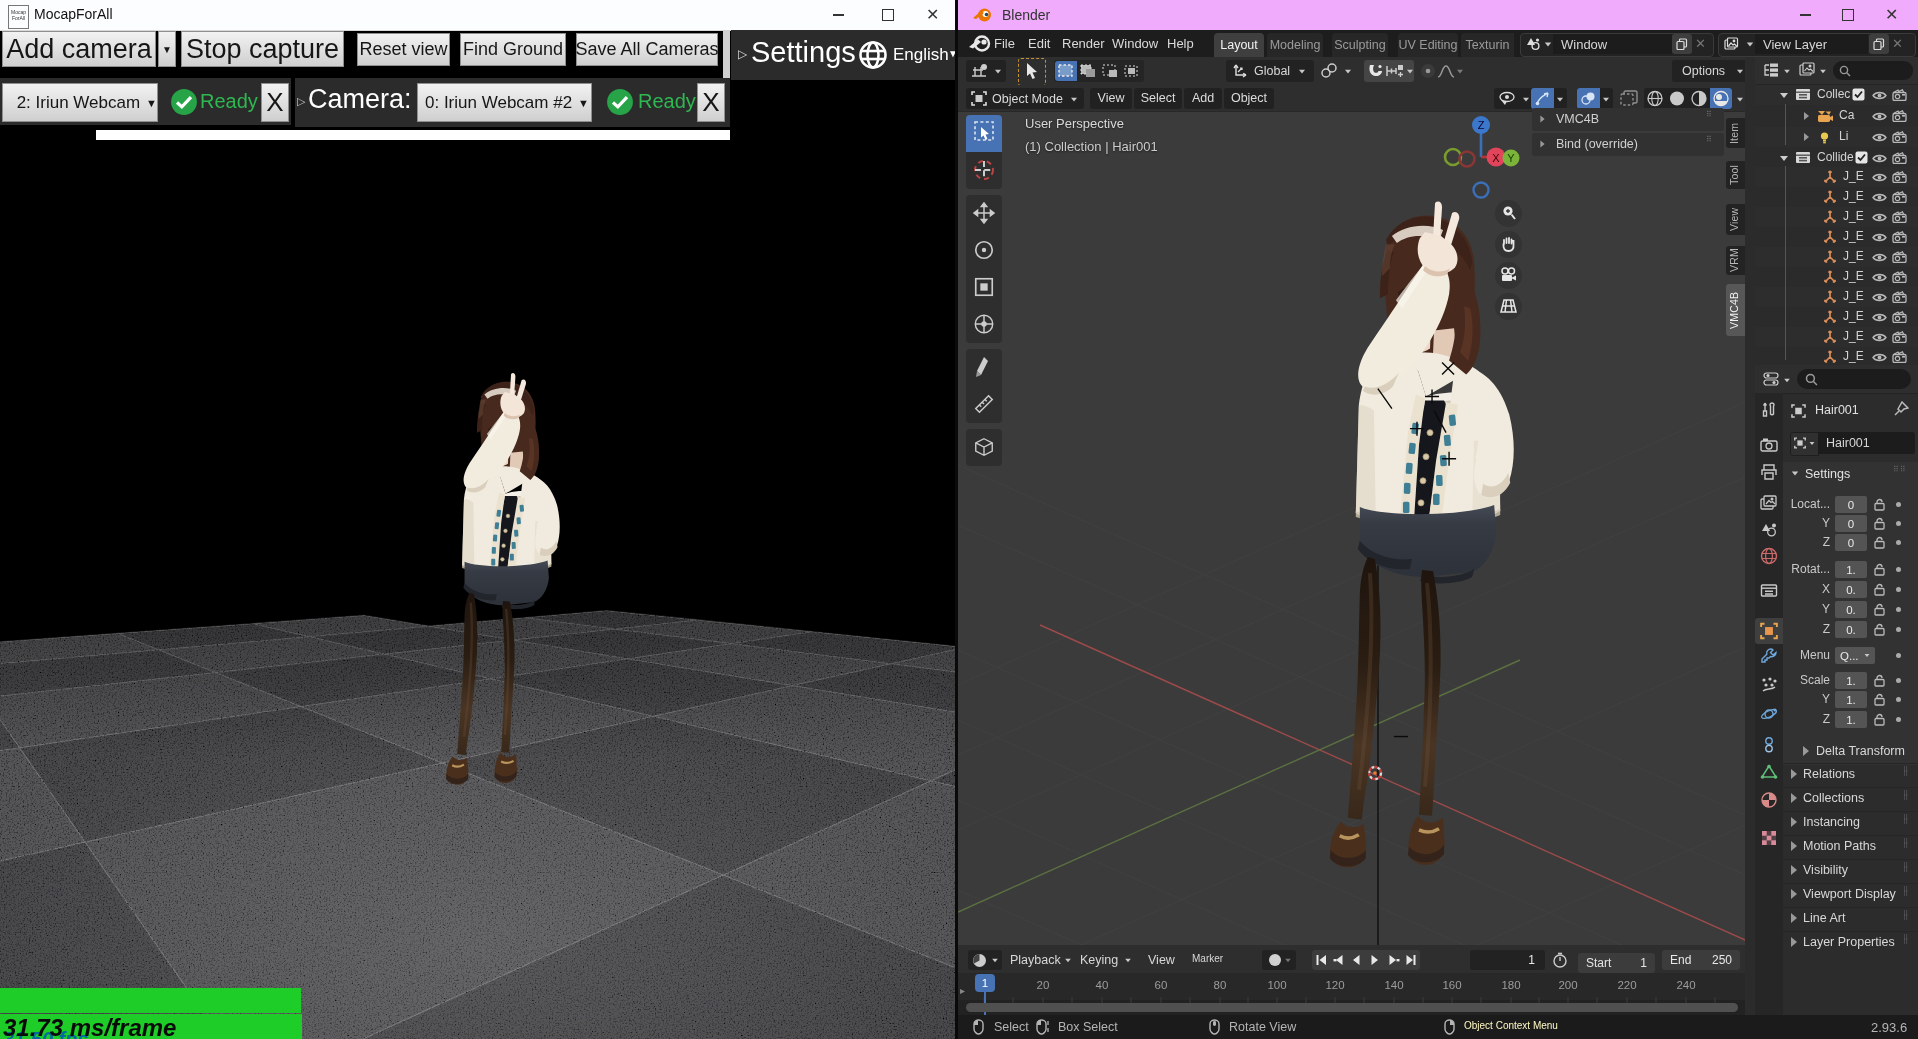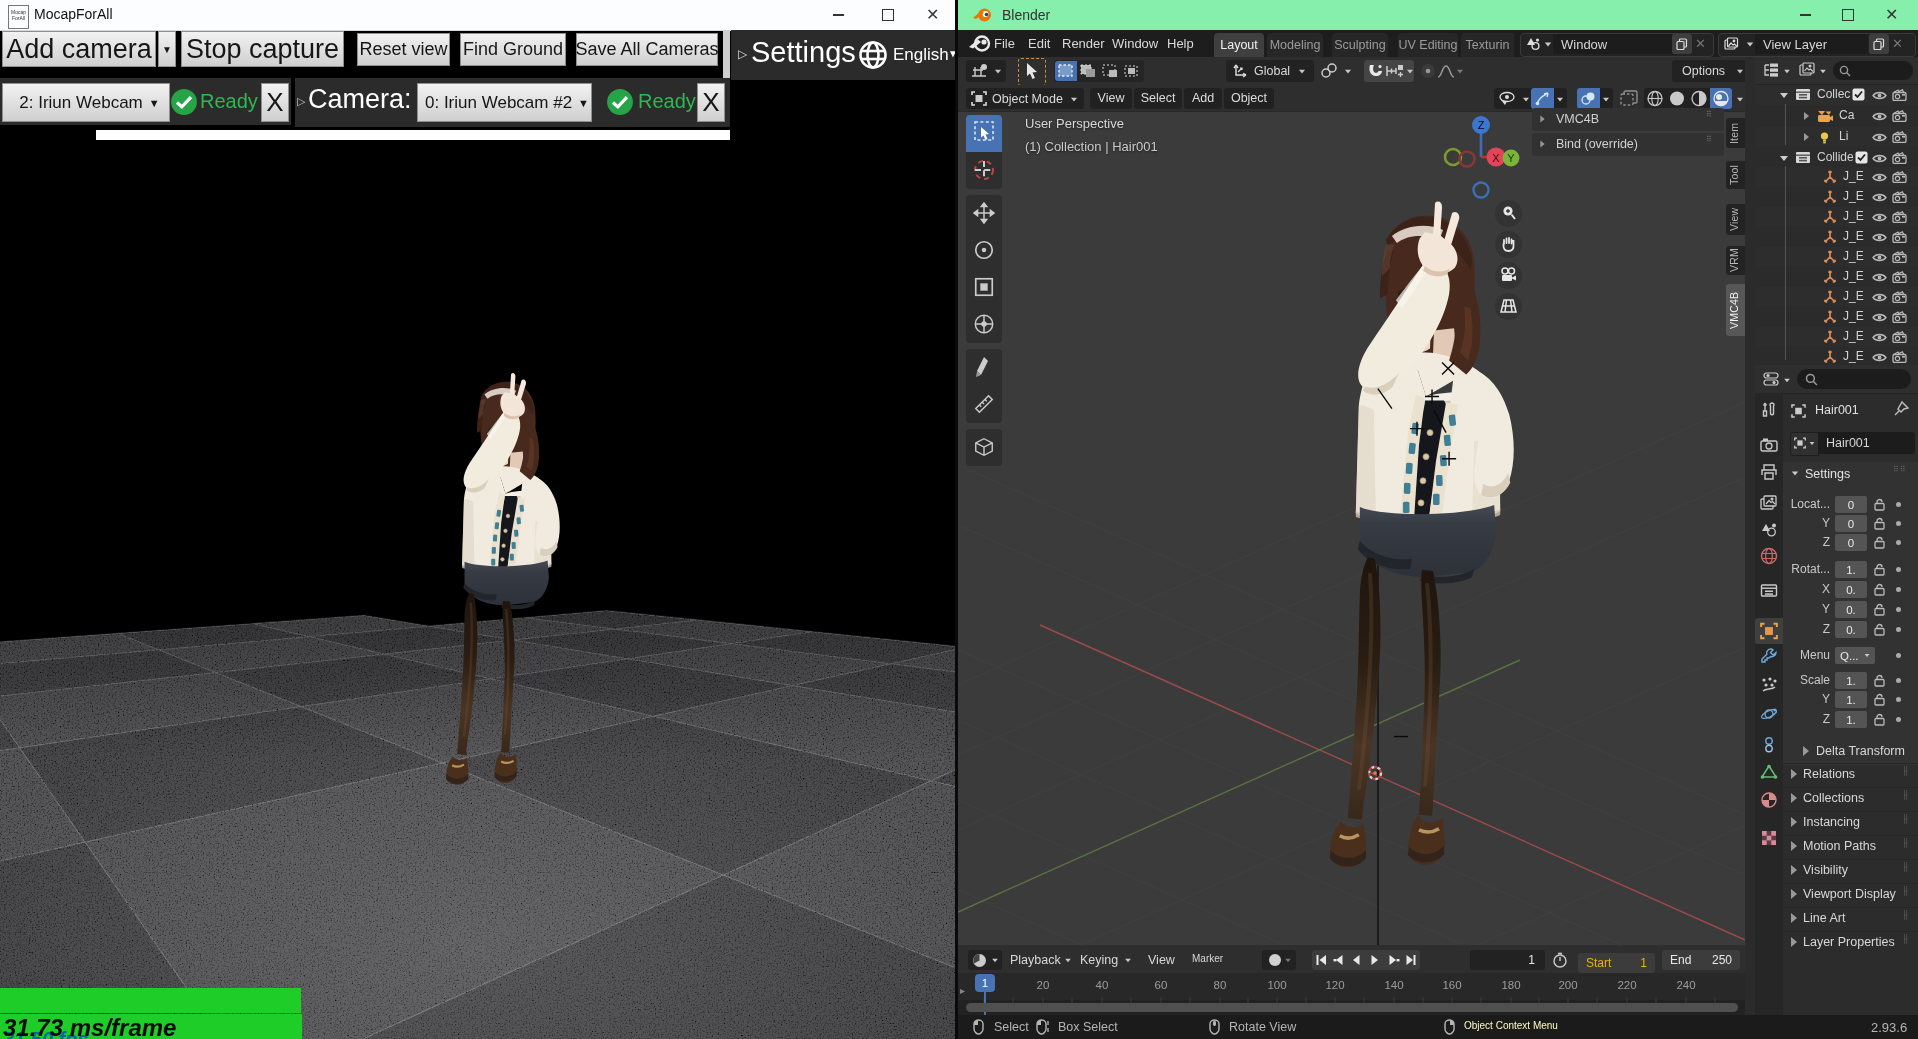--- a/index.html
+++ b/index.html
@@ -148,21 +148,21 @@
       <ellipse cx="15" cy="15" rx="5.5" ry="12.5" fill="none" stroke="#fff" stroke-width="2.6"></ellipse>
       <line x1="3.8" y1="11" x2="26.2" y2="11" stroke="#fff" stroke-width="2.6"></line>
       <line x1="3.8" y1="19" x2="26.2" y2="19" stroke="#fff" stroke-width="2.6"></line>
     </svg>
     <span class="a" style="left:162px;top:15px;color:#fff;font-size:17px">English</span>
     <span class="a" style="left:217px;top:18px;color:#fff;font-size:10px">▼</span>
   </div>
 
   <div class="a dk" style="left:0;top:78px;width:291px;height:47px"></div>
   <div class="a dk" style="left:295px;top:78px;width:435px;height:49px"></div>
-  <div class="a btn" style="left:2px;top:83px;width:168px;height:39px;font-size:17px;justify-content:center;padding-left:7px">2: Iriun Webcam<span style="font-size:11px;margin-left:6px">▼</span></div>
+  <div class="a btn" style="left:2px;top:83px;width:156px;height:39px;font-size:17px;justify-content:flex-end;padding-left:7px">2: Iriun Webcam<span style="font-size:11px;margin-left:6px">▼</span></div>
   <svg class="a" style="left:170px;top:88px" width="28" height="28" viewBox="0 0 26 26">
       <circle cx="13" cy="13" r="12" fill="#27a348"></circle>
       <path d="M6.5 13.5 L11 17.5 L19.5 8.5" fill="none" stroke="#fff" stroke-width="3"></path>
     </svg>
   <span class="a" style="left:200px;top:90px;color:#2eb850;font-size:20px">Ready</span>
   <div class="a btn" style="left:261px;top:83px;width:28px;height:39px;font-size:26px;font-weight:300">X</div>
   <span class="a" style="left:297px;top:95px;color:#ccc;font-size:11px">▷</span>
   <span class="a" style="left:308px;top:84px;color:#fff;font-size:27px">Camera:</span>
   <div class="a btn" style="left:417px;top:83px;width:175px;height:39px;font-size:17px;justify-content:flex-start;padding-left:7px">0: Iriun Webcam #2<span style="font-size:11px;margin-left:6px">▼</span></div>
   <svg class="a" style="left:606px;top:88px" width="28" height="28" viewBox="0 0 26 26">
@@ -237,21 +237,21 @@
 
   <div class="a" style="left:0;top:988px;width:301px;height:25px;background:#1ecd28"></div>
   <div class="a" style="left:0;top:1014px;width:302px;height:25px;background:#1ecd28"></div>
   <div class="a" style="left:3px;top:1028px;font-size:20px;font-weight:bold;font-style:italic;color:#0369a1">31.50 fps</div>
   <div class="a" style="left:3px;top:1014px;font-size:24px;font-weight:bold;font-style:italic;color:#0a0a0a">31.73 ms/frame</div>
   <div class="a" style="left:955px;top:0;width:3px;height:1039px;background:#0a0a0a"></div>
 </div>
 
 <div class="a" id="blender" style="left:958px;top:0;width:960px;height:1039px;background:#2e2e2e">
 
-  <div class="a" style="left:0;top:0;width:960px;height:30px;background:#86efac">
+  <div class="a" style="left:0;top:0;width:960px;height:30px;background:#f0abfc">
     <svg class="a" style="left:14px;top:5px" width="22" height="20" viewBox="0 0 22 20">
       <circle cx="12.5" cy="10" r="6.5" fill="#ea7600"></circle>
         <circle cx="13.5" cy="9" r="3" fill="#fff"></circle>
         <circle cx="14.5" cy="9.5" r="1.8" fill="#24486b"></circle>
       <path d="M1 13 L9 6 L12 8 L4 14 Z" fill="#ea7600"></path>
     </svg>
     <div class="a" style="left:44px;top:7px;font-size:14px;color:#333">Blender</div>
     <div class="a" style="left:842px;top:14px;width:11px;height:1.5px;background:#333"></div>
     <div class="a" style="left:884px;top:9px;width:10px;height:10px;border:1.5px solid #333"></div>
     <div class="a" style="left:927px;top:8px;font-size:16px;color:#333;line-height:14px">✕</div>
@@ -1079,21 +1079,21 @@
           <rect x="84.5" y="9" width="3" height="2.4"></rect>
       <path d="M94.5 5 L101 10 L94.5 15 Z M101.5 5 L103.5 5 L103.5 15 L101.5 15 Z"></path>
       </g>
     </svg>
     <div class="a" style="left:512px;top:5px;width:75px;height:20px;background:#222;border-radius:3px;color:#e8e8e8;font-size:12px;text-align:right;line-height:20px;padding-right:10px;box-sizing:border-box">1</div>
     <svg class="a" style="left:594px;top:7px" width="16" height="16" viewBox="0 0 16 16">
         <circle cx="8" cy="9" r="6" fill="none" stroke="#ccc" stroke-width="1.4"></circle>
         <line x1="8" y1="9" x2="8" y2="5" stroke="#ccc" stroke-width="1.4"></line>
         <line x1="6" y1="1.5" x2="10" y2="1.5" stroke="#ccc" stroke-width="1.6"></line>
       </svg>
-    <div class="a" style="left:620px;top:8px;width:77px;height:20px;background:#3c3c3c;border-radius:3px;color:#eab308;font-size:12px">
+    <div class="a" style="left:620px;top:8px;width:77px;height:20px;background:#3c3c3c;border-radius:3px;color:#e5e5e5;font-size:12px">
         <span style="position:absolute;left:8px;top:3px">Start</span>
         <span style="position:absolute;right:8px;top:3px">1</span>
       </div>
     <div class="a" style="left:704px;top:5px;width:78px;height:20px;background:#3c3c3c;border-radius:3px;color:#e8e8e8;font-size:12px">
         <span style="position:absolute;left:8px;top:3px">End</span>
         <span style="position:absolute;right:8px;top:3px">250</span>
       </div>
 
     <div class="a" style="left:0;top:28px;width:787px;height:27px;background:#282828"></div>
     <div class="a" style="left:0;top:55px;width:787px;height:15px;background:#222222"></div>

